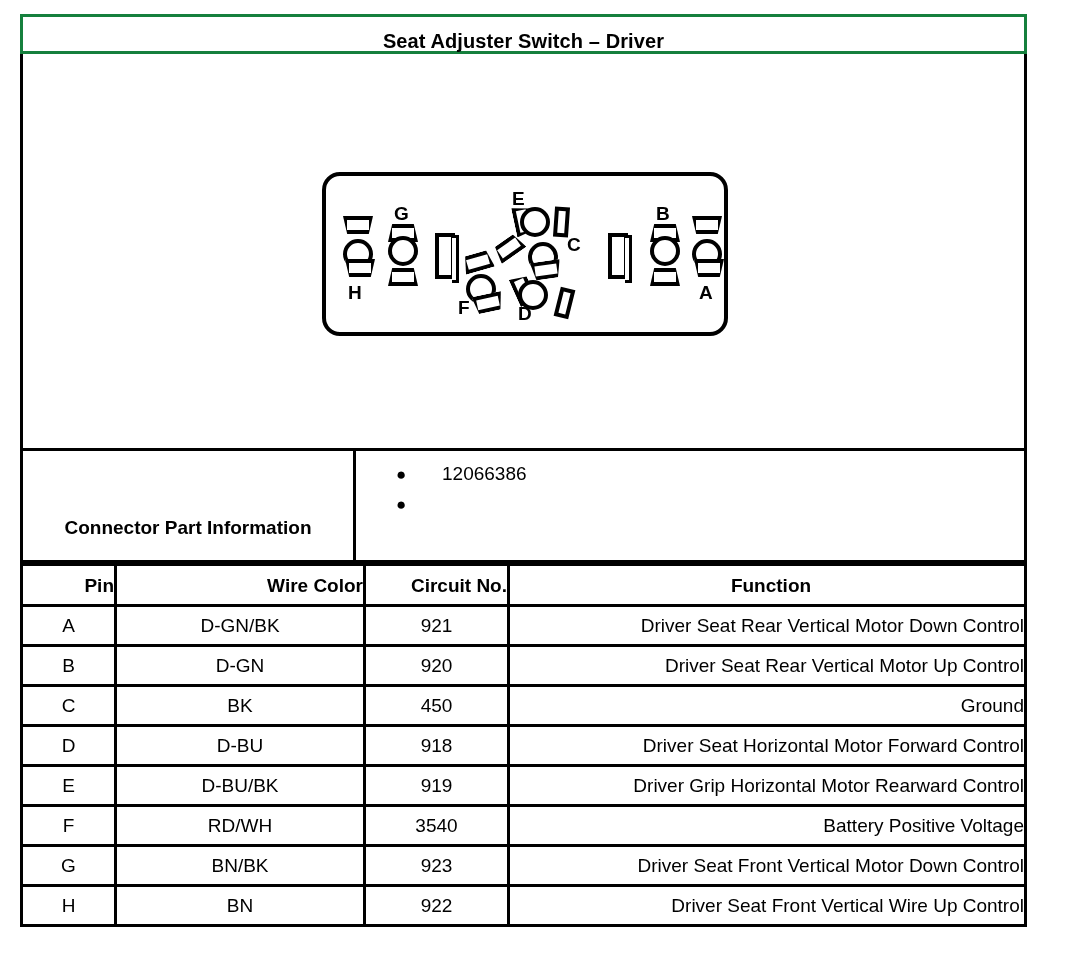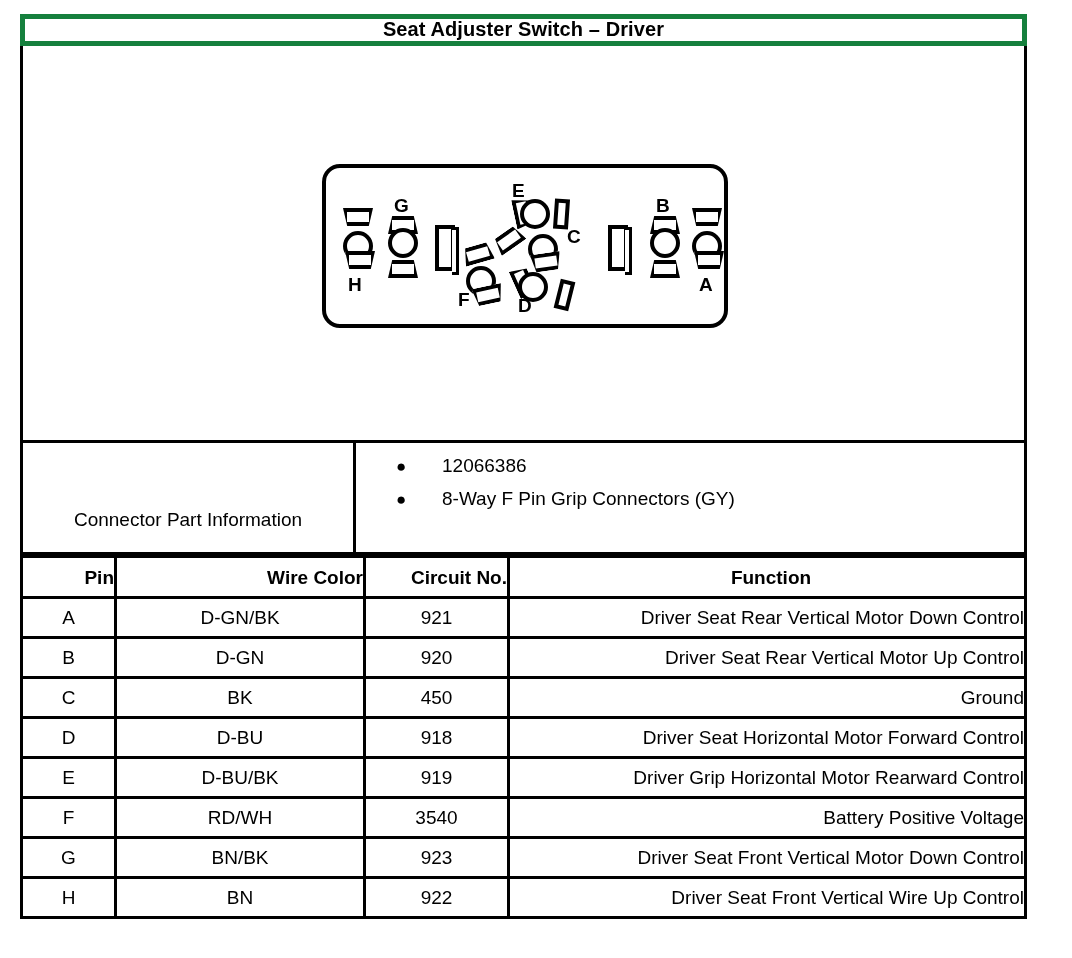--- a/index.html
+++ b/index.html
@@ -22,24 +22,24 @@
     top: 14px;
     width: 1007px;
     height: 926px;
   }
 
   
   .title-bar {
     position: relative;
     box-sizing: border-box;
     width: 100%;
-    height: 32px;
-    border: 5px solid #15803d;
+    height: 40px;
+    border: 3px solid #15803d;
     display: flex;
-    align-items: flex-start;
+    align-items: flex-end;
     justify-content: center;
   }
   .title-text {
     font-size: 20px;
     font-weight: bold;
     letter-spacing: 0.1px;
     line-height: 1;
   }
 
   
@@ -142,21 +142,21 @@
     box-sizing: border-box;
     width: 333px;
     border-right: 3px solid #000;
     display: flex;
     align-items: center;
     justify-content: center;
     padding: 0 6px;
   }
   .cpi-label-cell span {
     font-size: 19px;
-    font-weight: normal;
+    font-weight: bold;
     margin-top: 44px;
   }
   .cpi-list-cell {
     box-sizing: border-box;
     flex: 1;
     padding: 12px 0 0 40px;
   }
   .cpi-item {
     display: flex;
     align-items: baseline;
@@ -259,21 +259,20 @@
     <div class="cpi-label-cell">
       <span>Connector Part Information</span>
     </div>
     <div class="cpi-list-cell">
       <div class="cpi-item">
         <span class="cpi-bullet">●</span>
         <span>12066386</span>
       </div>
       <div class="cpi-item">
         <span class="cpi-bullet">●</span>
-        <span>8-Way F Pin Grip Connectors (GY)</span>
       </div>
     </div>
   </div>
 
   <table class="pin-table">
     <thead>
       <tr>
         <th class="col-pin">Pin</th>
         <th class="col-wire">Wire Color</th>
         <th class="col-circuit">Circuit No.</th>

